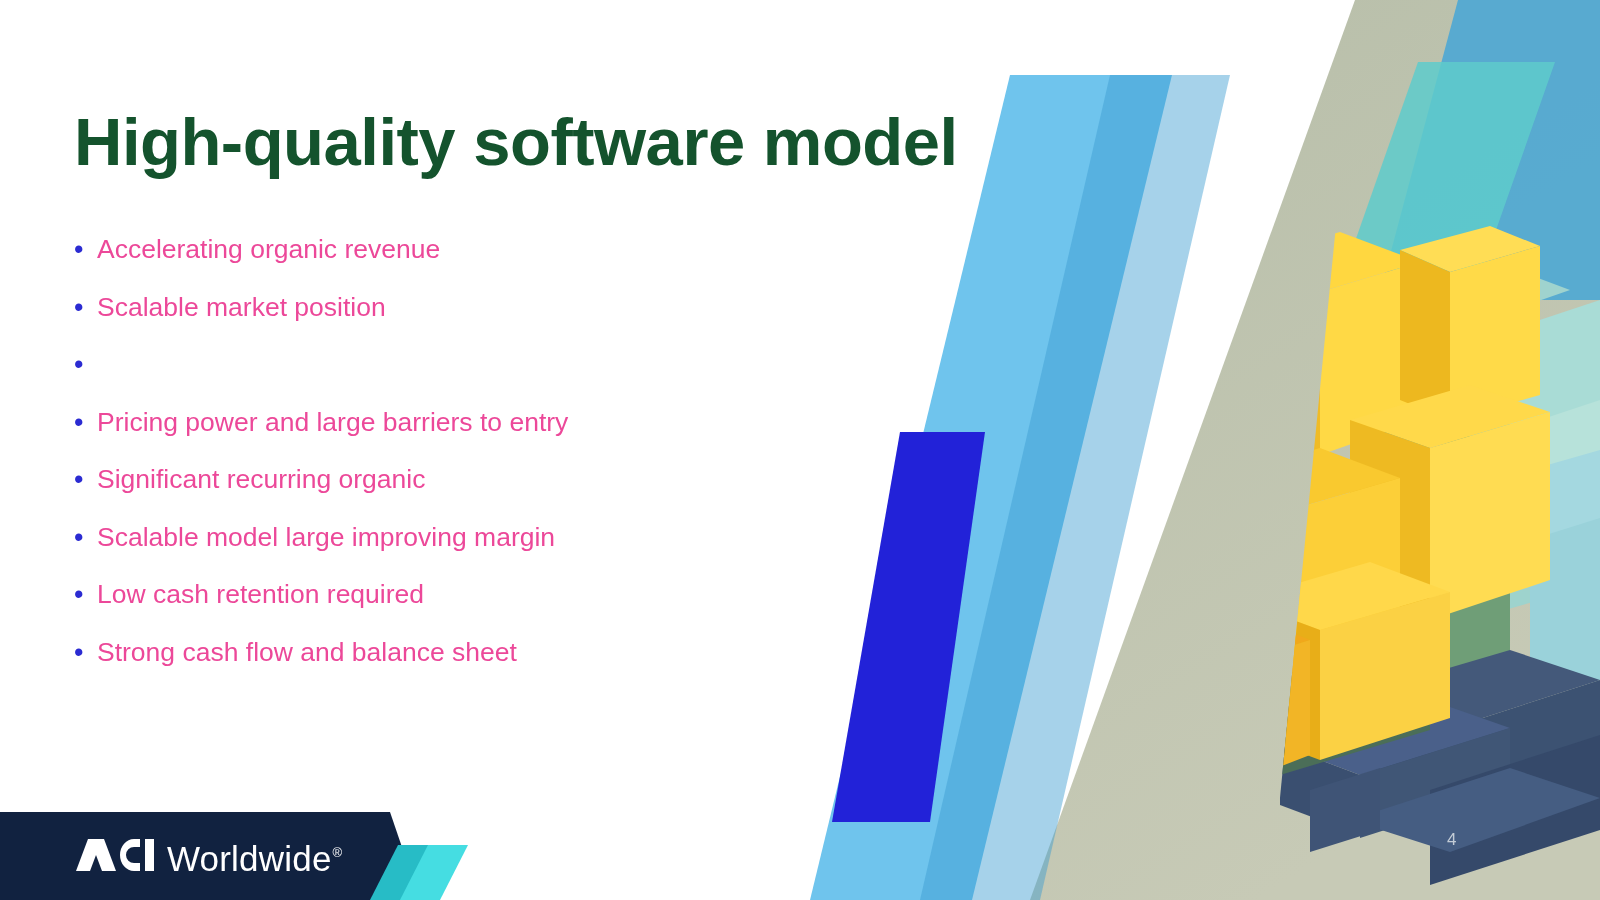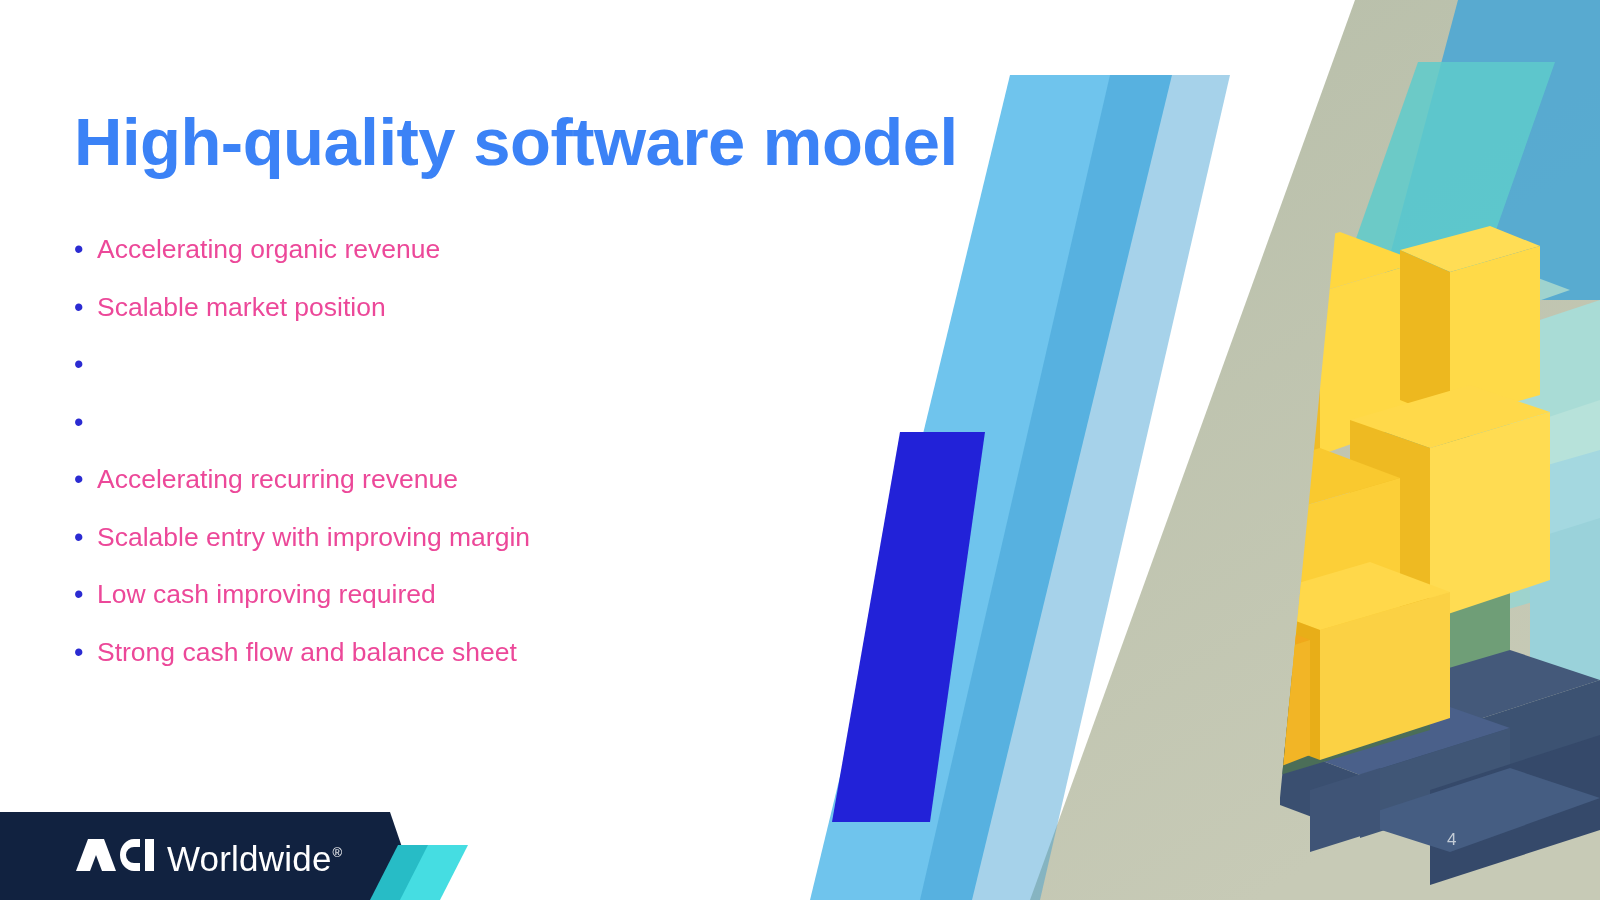--- a/index.html
+++ b/index.html
@@ -28,21 +28,21 @@
   .art-svg { display: block; width: 790px; height: 900px; }
 
   
   .title {
     position: absolute;
     left: 74px;
     top: 58px;
     font-size: 67px;
     font-weight: bold;
     letter-spacing: -0.5px;
-    color: #3b82f6;
+    color: #14532d;
     white-space: nowrap;
     line-height: 1.15;
   }
 
   
   .bullets {
     position: absolute;
     left: 70px;
     top: 232px;
     width: 760px;
@@ -241,32 +241,33 @@
     </li>
     <li class="bullet-row">
       <span class="bullet-dot">•</span>
       <span class="bullet-text">Scalable market position</span>
     </li>
     <li class="bullet-row">
       <span class="bullet-dot">•</span>
     </li>
     <li class="bullet-row">
       <span class="bullet-dot">•</span>
-    </li>
-    <li class="bullet-row">
-      <span class="bullet-dot">•</span>
-      <span class="bullet-text">Accelerating recurring revenue</span>
-    </li>
-    <li class="bullet-row">
-      <span class="bullet-dot">•</span>
-      <span class="bullet-text">Scalable entry with improving margin</span>
-    </li>
-    <li class="bullet-row">
-      <span class="bullet-dot">•</span>
-      <span class="bullet-text">Low cash improving required</span>
+      <span class="bullet-text">Pricing power and large barriers to entry</span>
+    </li>
+    <li class="bullet-row">
+      <span class="bullet-dot">•</span>
+      <span class="bullet-text">Significant recurring organic</span>
+    </li>
+    <li class="bullet-row">
+      <span class="bullet-dot">•</span>
+      <span class="bullet-text">Scalable model large improving margin</span>
+    </li>
+    <li class="bullet-row">
+      <span class="bullet-dot">•</span>
+      <span class="bullet-text">Low cash retention required</span>
     </li>
     <li class="bullet-row">
       <span class="bullet-dot">•</span>
       <span class="bullet-text">Strong cash flow and balance sheet</span>
     </li>
   </ul>
 
   <div class="footer">
     <svg class="footer-svg" viewBox="0 0 500 88" preserveAspectRatio="none">
       <polygon points="0,0 390,0 420,88 0,88" fill="#112240"></polygon>

